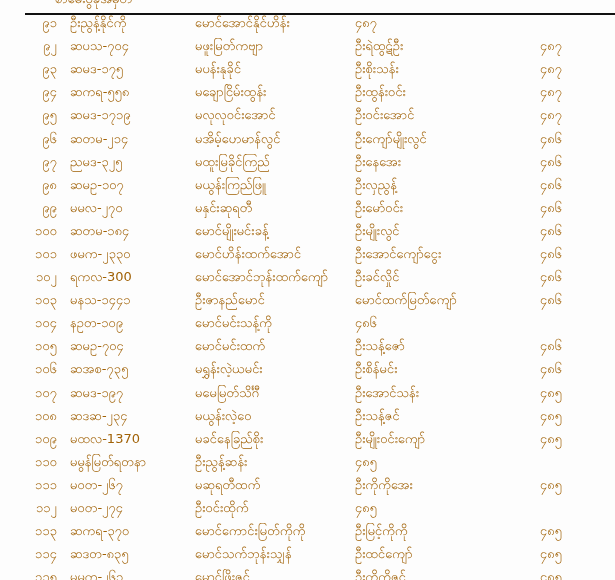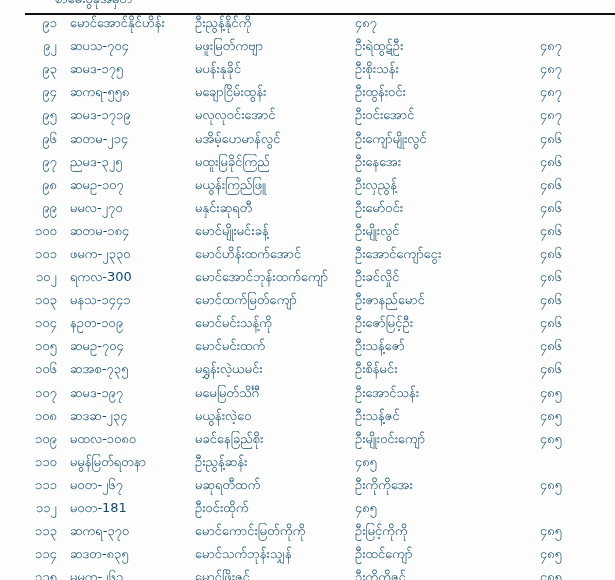--- a/index.html
+++ b/index.html
@@ -6,21 +6,21 @@
     margin: 0;
     padding: 0;
   }
   .page {
     position: relative;
     width: 615px;
     height: 580px;
     background: #fdfdfd;
     overflow: hidden;
     font-family: "DejaVu Sans", sans-serif;
-    color: #0c4a6e;
+    color: #a16207;
   }
   .col-header-partial {
     position: absolute;
     top: -10px;
     left: 55px;
     font-size: 13px;
     line-height: 18px;
     white-space: nowrap;
   }
   .top-rule {
@@ -62,22 +62,22 @@
 
 <div class="page">
 
   <div class="col-header-partial">စာမေးပွဲခုံအမှတ်</div>
 
   <div class="top-rule"></div>
 
   <div class="rows" id="rows">
     <div class="row">
       <div class="cell cell-no">၉၁</div>
+      <div class="cell cell-father">ဦးညွန့်နိုင်ကို</div>
       <div class="cell cell-name">မောင်အောင်နိုင်ဟိန်း</div>
-      <div class="cell cell-father">ဦးညွန့်နိုင်ကို</div>
       <div class="cell cell-score">၄၈၇</div>
     </div>
 
     <div class="row">
       <div class="cell cell-no">၉၂</div>
       <div class="cell cell-id">ဆပသ-၇၀၄</div>
       <div class="cell cell-name">မဖူးမြတ်ကဗျာ</div>
       <div class="cell cell-father">ဦးရဲထွဋ်ဦး</div>
       <div class="cell cell-score">၄၈၇</div>
     </div>
@@ -158,30 +158,29 @@
       <div class="cell cell-no">၁၀၂</div>
       <div class="cell cell-id">ရကလ-300</div>
       <div class="cell cell-name">မောင်အောင်ဘုန်းထက်ကျော်</div>
       <div class="cell cell-father">ဦးခင်လှိုင်</div>
       <div class="cell cell-score">၄၈၆</div>
     </div>
 
     <div class="row">
       <div class="cell cell-no">၁၀၃</div>
       <div class="cell cell-id">မနသ-၁၄၄၁</div>
+      <div class="cell cell-father">ဦးဇာနည်မောင်</div>
       <div class="cell cell-name">မောင်ထက်မြတ်ကျော်</div>
-      <div class="cell cell-father">ဦးဇာနည်မောင်</div>
       <div class="cell cell-score">၄၈၆</div>
     </div>
 
     <div class="row">
       <div class="cell cell-no">၁၀၄</div>
       <div class="cell cell-id">နဥတ-၁၀၉</div>
       <div class="cell cell-name">မောင်မင်းသန့်ကို</div>
-      <div class="cell cell-father">ဦးဇော်မြင့်ဦး</div>
       <div class="cell cell-score">၄၈၆</div>
     </div>
 
     <div class="row">
       <div class="cell cell-no">၁၀၅</div>
       <div class="cell cell-id">ဆမဥ-၇၀၄</div>
       <div class="cell cell-name">မောင်မင်းထက်</div>
       <div class="cell cell-father">ဦးသန့်ဇော်</div>
       <div class="cell cell-score">၄၈၆</div>
     </div>
@@ -205,21 +204,21 @@
     <div class="row">
       <div class="cell cell-no">၁၀၈</div>
       <div class="cell cell-id">ဆဒဆ-၂၃၄</div>
       <div class="cell cell-name">မယွန်းလဲ့ဝေ</div>
       <div class="cell cell-father">ဦးသန့်ဇင်</div>
       <div class="cell cell-score">၄၈၅</div>
     </div>
 
     <div class="row">
       <div class="cell cell-no">၁၀၉</div>
-      <div class="cell cell-id">မထလ-၁၀၈၀</div>
+      <div class="cell cell-id">မထလ-1370</div>
       <div class="cell cell-name">မခင်နေခြည်စိုး</div>
       <div class="cell cell-father">ဦးမျိုးဝင်းကျော်</div>
       <div class="cell cell-score">၄၈၅</div>
     </div>
 
     <div class="row">
       <div class="cell cell-no">၁၁၀</div>
       <div class="cell cell-name">မမွန်မြတ်ရတနာ</div>
       <div class="cell cell-father">ဦးညွန့်ဆန်း</div>
       <div class="cell cell-score">၄၈၅</div>
@@ -228,21 +227,21 @@
     <div class="row">
       <div class="cell cell-no">၁၁၁</div>
       <div class="cell cell-id">မဝတ-၂၆၇</div>
       <div class="cell cell-name">မဆုရတီထက်</div>
       <div class="cell cell-father">ဦးကိုကိုအေး</div>
       <div class="cell cell-score">၄၈၅</div>
     </div>
 
     <div class="row">
       <div class="cell cell-no">၁၁၂</div>
-      <div class="cell cell-id">မဝတ-181</div>
+      <div class="cell cell-id">မဝတ-၂၇၄</div>
       <div class="cell cell-father">ဦးဝင်းထိုက်</div>
       <div class="cell cell-score">၄၈၅</div>
     </div>
 
     <div class="row">
       <div class="cell cell-no">၁၁၃</div>
       <div class="cell cell-id">ဆကရ-၃၇၀</div>
       <div class="cell cell-name">မောင်ကောင်းမြတ်ကိုကို</div>
       <div class="cell cell-father">ဦးမြင့်ကိုကို</div>
       <div class="cell cell-score">၄၈၅</div>

